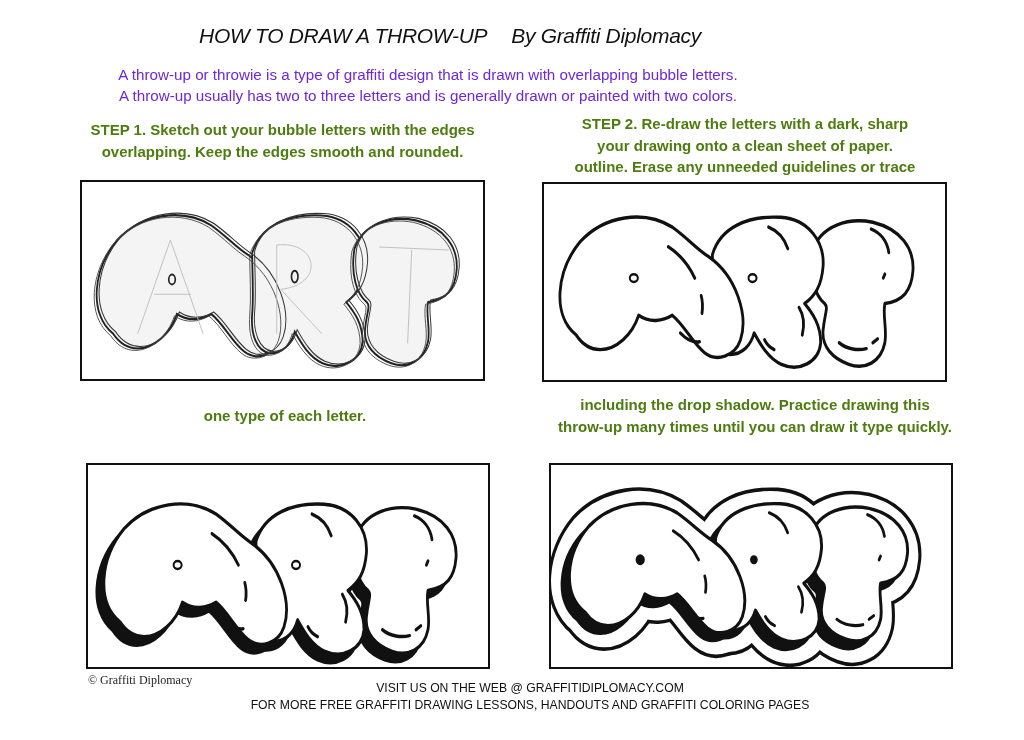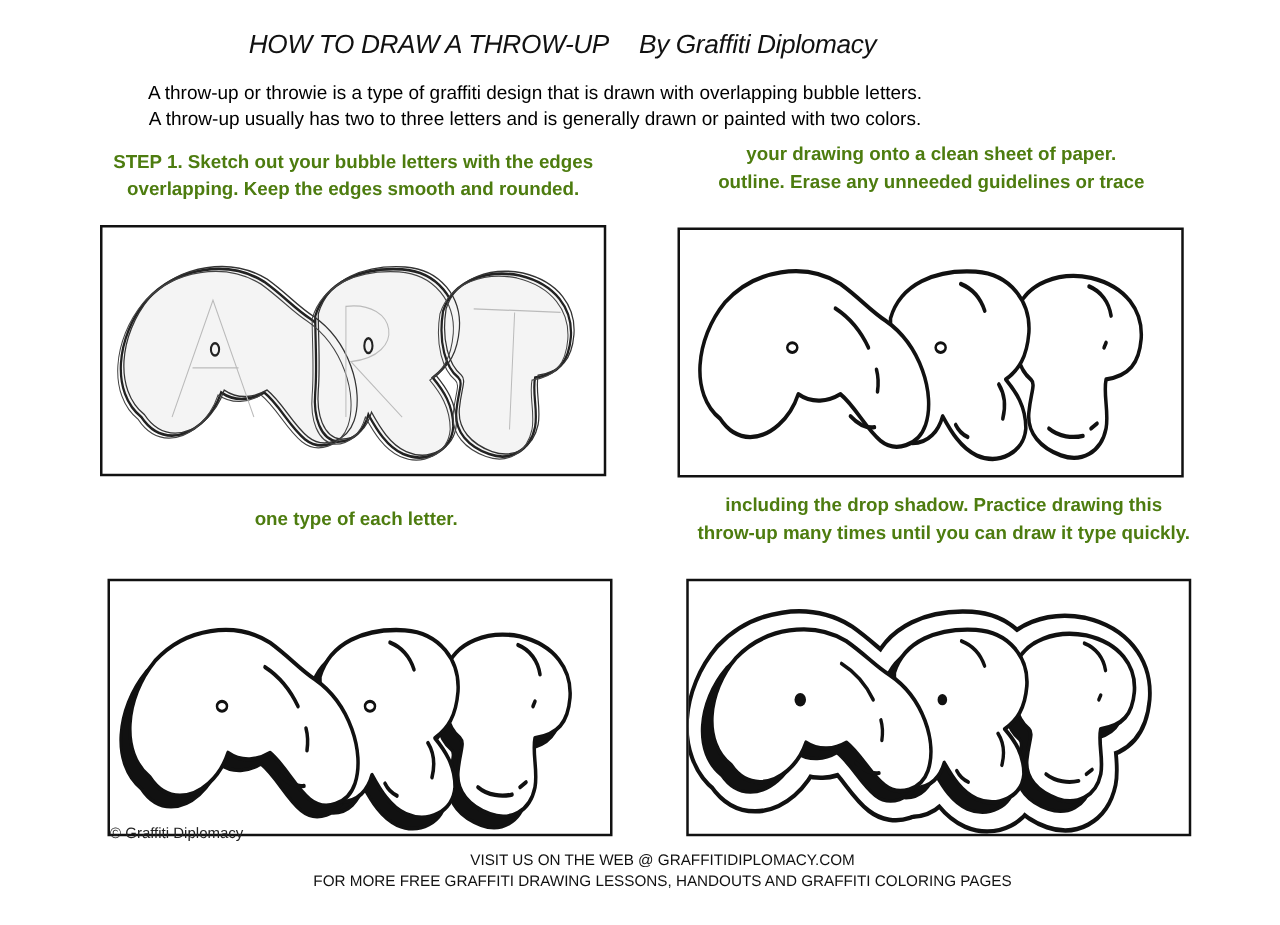--- a/index.html
+++ b/index.html
@@ -1,23 +1,23 @@
 <!DOCTYPE html>
 <html><head>
 <meta charset="utf-8">
 <style>
   html, body { margin:0; padding:0; background:#ffffff; }
   body { width:1024px; height:740px; position:relative; overflow:hidden; color:#111; font-family:"Liberation Sans", sans-serif; }
   .title { position:absolute; left:0; width:900px; top:24px; text-align:center; font-size:21px; font-style:italic; letter-spacing:-0.3px; color:#111; }
   .title .gap { display:inline-block; width:24px; }
-  .intro { position:absolute; left:0; width:856px; top:64px; text-align:center; font-size:15.2px; line-height:21px; color:#000000; }
+  .intro { position:absolute; left:0; width:856px; top:64px; text-align:center; font-size:15.2px; line-height:21px; color:#6d28d9; }
   .step-caption { position:absolute; text-align:center; font-weight:bold; font-size:15px; line-height:21.5px; color:#4d7c0f; }
   .frame { position:absolute; border:2px solid #111; box-sizing:border-box; background:#fff; }
   .frame svg { position:absolute; left:0; top:0; width:100%; height:100%; }
-  .copyright { position:absolute; left:88px; top:659px; font-size:12px; color:#222; }
+  .copyright { position:absolute; left:88px; top:673px; font-size:12px; color:#222;font-family:Liberation Serif, serif; }
   .footer { position:absolute; left:0; width:1060px; top:680px; text-align:center; font-size:12.2px; line-height:17px; color:#111; }
 </style>
 </head>
 <body>
 
 <svg width="0" height="0" style="position:absolute" aria-hidden="true">
   <defs>
 
     <path id="shape-A" d="M40,150 C10,130 15,85 45,55 C75,28 125,22 160,40 C180,52 190,62 205,70 C240,90 255,130 245,155 C238,172 215,178 200,168 C185,158 175,140 160,130 C148,136 132,138 118,130 C110,150 90,165 70,165 C58,165 48,160 40,150 Z"></path>
     <path id="shape-R" d="M210,68 C220,40 255,28 295,30 C330,32 350,55 348,80 C346,100 338,110 325,118 C335,128 345,140 345,158 C343,178 318,188 296,180 C280,174 270,160 262,148 C258,160 248,170 232,170 C215,168 208,150 210,130 C212,110 210,88 210,68 Z"></path>
@@ -72,20 +72,21 @@
         <path d="M240,150 L240,60 C290,55 300,100 245,105 L295,150"></path>
         <path d="M365,62 L450,65 M405,65 L400,160"></path>
       </g>
       <ellipse cx="112" cy="95" rx="4" ry="5" fill="none" stroke="#222" stroke-width="2"></ellipse>
       <ellipse cx="262" cy="92" rx="4" ry="6" fill="none" stroke="#222" stroke-width="2"></ellipse>
     </g>
   </svg>
 </div>
 
 <div class="step-caption" style="left:520px; top:113px; width:450px;">
+  <div>STEP 2. Re-draw the letters with a dark, sharp</div>
   <div>your drawing onto a clean sheet of paper.</div>
   <div>outline. Erase any unneeded guidelines or trace</div>
 </div>
 <div class="frame" style="left:542px; top:182px; width:405px; height:200px;">
   <svg viewBox="0 0 500 200" preserveAspectRatio="none">
     <g transform="translate(0,4)">
       <g fill="#fff" stroke="#111" stroke-width="3.5" stroke-linejoin="round">
           <use href="#shape-T"></use>
           <use href="#shape-R"></use>
           <use href="#shape-A"></use>

